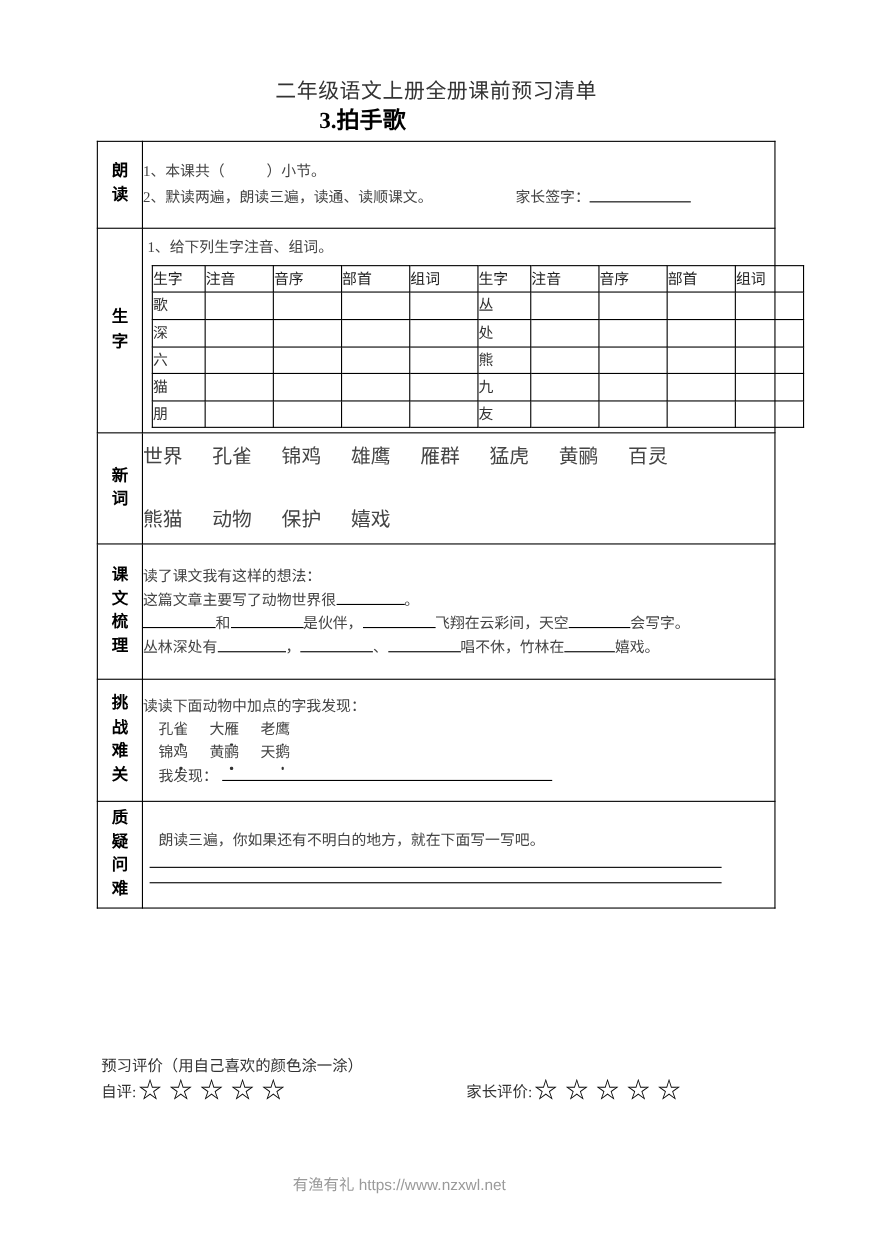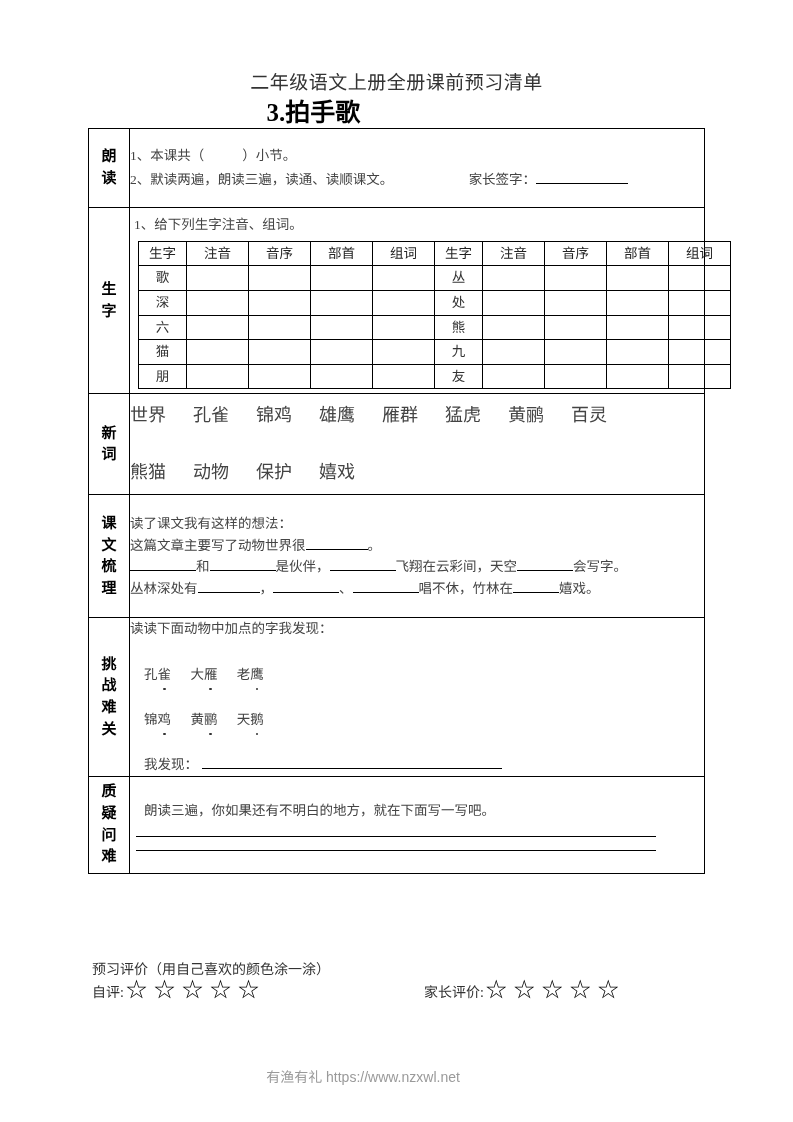--- a/index.html
+++ b/index.html
@@ -29,24 +29,24 @@
     width: 793px;
     text-align: center;
     font-size: 19px;
     letter-spacing: 0.5px;
     color: #333;
     margin-top: 15px;
   }
   .lesson-title {
     position: absolute;
     top: 92px;
-    left: 0;
+    left: 16px;
     width: 627px;
     text-align: center;
-    font-size: 25px;
+    font-size: 21px;
     font-weight: bold;
     color: #000;
   }
 
   
   .sheet {
     position: absolute;
     left: 88px;
     top: 128px;
     width: 617px;
@@ -101,21 +101,21 @@
   }
   .zi-table {
     border-collapse: collapse;
     table-layout: fixed;
     width: 546px;
     margin: 0 0 4px 8px;
   }
   .zi-table th, .zi-table td {
     border: 1px solid #000;
     height: 23px;
-    text-align: center;
+    text-align: left;
     font-size: 13.5px;
     font-weight: normal;
     color: #333;
     padding: 0;
   }
   .zi-table th { color: #222; }
   .zi-table col.c-zi  { width: 48px; }
   .zi-table col.c-oth { width: 62px; }
 
   
@@ -154,21 +154,21 @@
     content: "";
     position: absolute;
     left: 50%;
     bottom: -5px;
     width: 2.5px;
     height: 2.5px;
     margin-left: -1.25px;
     background: #333;
     border-radius: 50%;
   }
-  .indent1 { padding-left: 14px; margin-top: 24px; }
+  .indent1 { padding-left: 14px; }
   .blank-find { width: 300px; margin-left: 4px; }
 
   
   .doubt-cell { height: 96px; vertical-align: middle; font-size: 13.5px; }
   .doubt-text { padding-left: 14px; margin-bottom: 10px; }
   .rule {
     height: 0;
     border-bottom: 1px solid #000;
     width: 520px;
     margin: 13px 0 0 6px;

